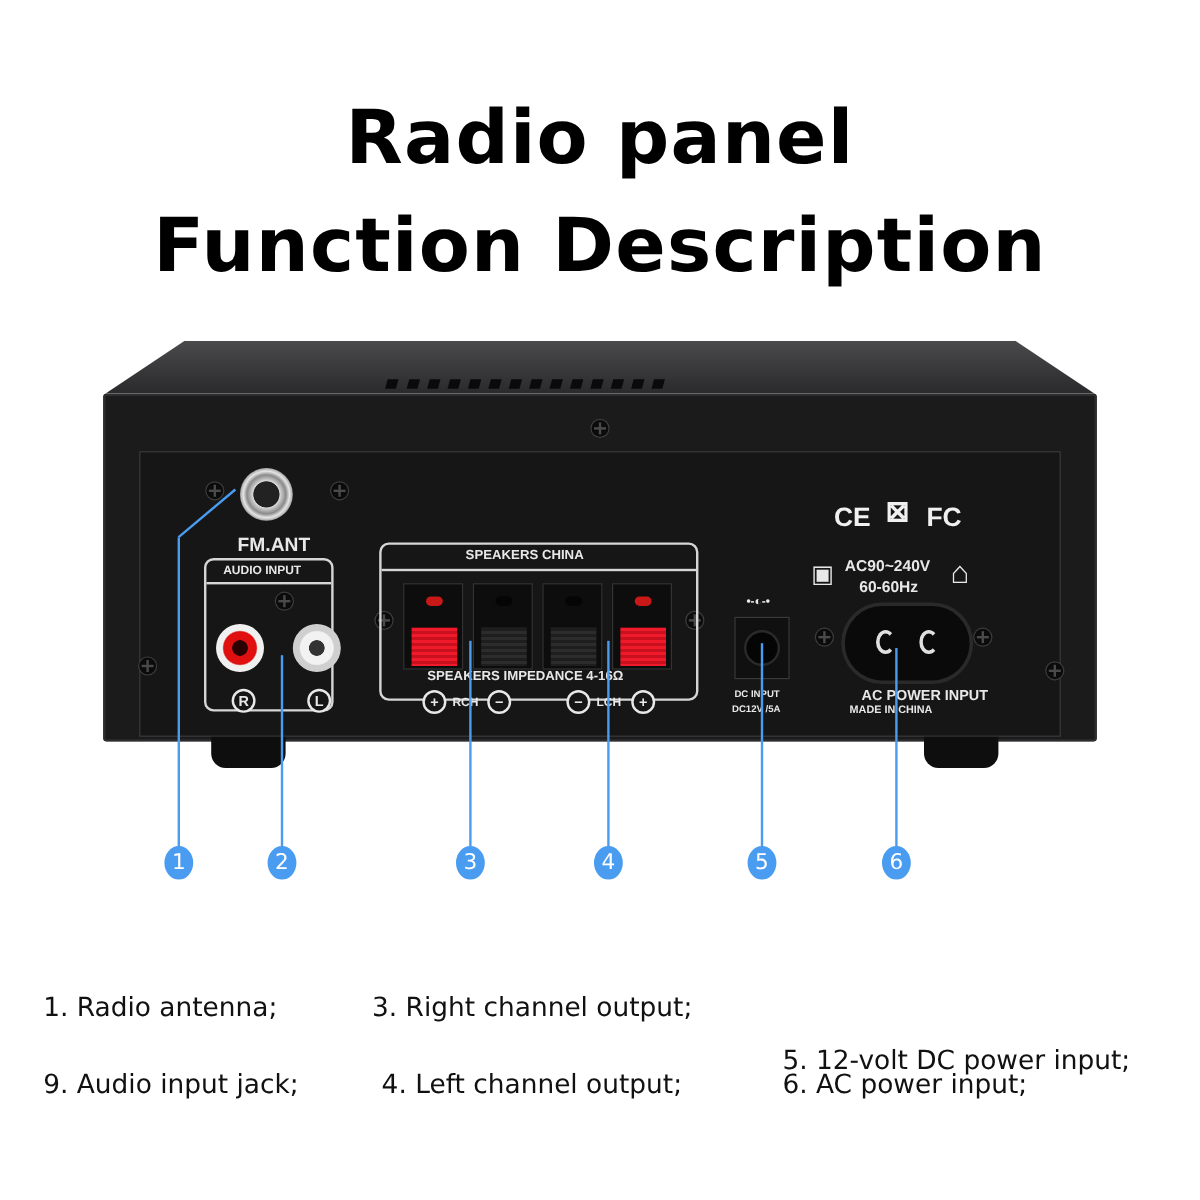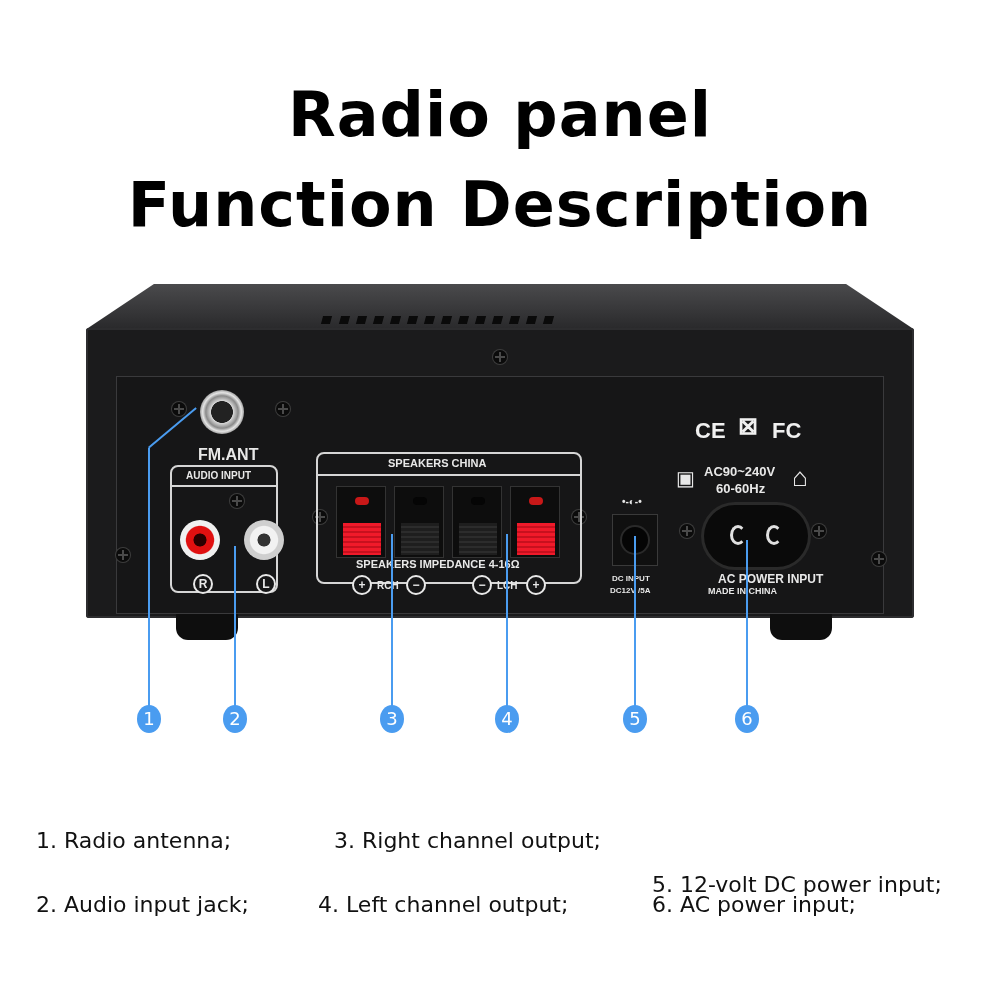--- a/index.html
+++ b/index.html
@@ -185,17 +185,17 @@
 </div>
 
 <div class="callout-badge" style="left:137px;top:705px">1</div>
 <div class="callout-badge" style="left:223px;top:705px">2</div>
 <div class="callout-badge" style="left:380px;top:705px">3</div>
 <div class="callout-badge" style="left:495px;top:705px">4</div>
 <div class="callout-badge" style="left:623px;top:705px">5</div>
 <div class="callout-badge" style="left:735px;top:705px">6</div>
 
 <div class="desc" style="left:36px;top:828px">1. Radio antenna;</div>
-<div class="desc" style="left:36px;top:892px">2. Audio input jack;</div>
-<div class="desc" style="left:334px;top:828px">3. Right channel output;</div>
+<div class="desc" style="left:36px;top:892px">9. Audio input jack;</div>
+<div class="desc" style="left:310px;top:828px">3. Right channel output;</div>
 <div class="desc" style="left:318px;top:892px">4. Left channel output;</div>
 <div class="desc" style="left:652px;top:872px">5. 12-volt DC power input;</div>
 <div class="desc" style="left:652px;top:892px">6. AC power input;</div>
 
 </body></html>

